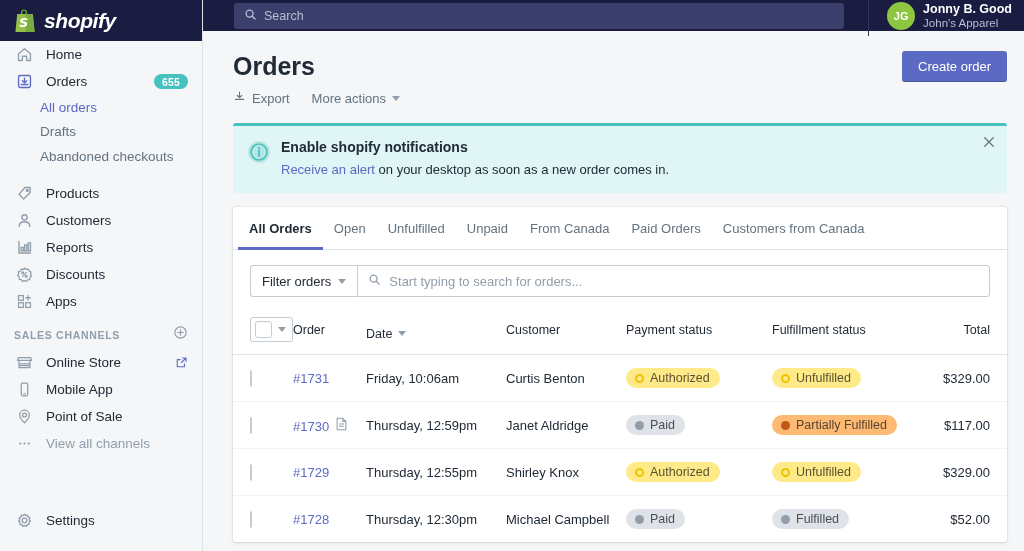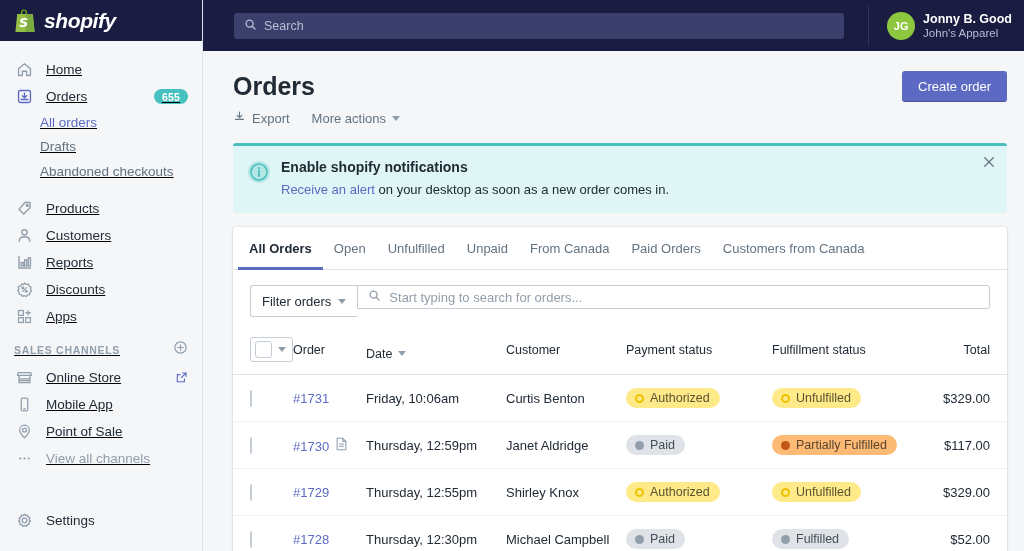--- a/index.html
+++ b/index.html
@@ -21,21 +21,21 @@
   .brand {
     height: 41px; background: #1a1c42;
     display: flex; align-items: center; padding-left: 14px; gap: 8px;
   }
   .bag { width: 22px; height: 24px; position: relative; }
   .bag svg { display: block; }
   .wordmark {
     color: #fff; font-style: italic; font-weight: bold;
     font-size: 21px; letter-spacing: -0.4px;
   }
-  .nav { padding-top: 15px; flex: 1; text-decoration: underline; }
+  .nav { flex: 1; }
   .nav-item {
     display: flex; align-items: center;
     height: 27px; padding: 0 14px; gap: 12px;
     color: #212b36; font-size: 13.5px; cursor: pointer;
     position: relative;
   }
   .nav-item .ico { width: 20px; display: flex; align-items: center; justify-content: center; color: #919eab; }
   .nav-item .label { flex: 1; }
   .badge-count {
     background: #47c1bf; color: #fff; font-size: 10.5px; font-weight: bold;
@@ -56,21 +56,21 @@
     font-size: 10.5px; font-weight: bold; color: #919eab;
     letter-spacing: .7px;
   }
   .ext { color: #5c6ac4; display: flex; align-items: center; }
   .muted .label { color: #919eab; }
   .settings-wrap { padding-bottom: 17px; }
 
   
   .main { flex: 1; height: 551px; display: flex; flex-direction: column; background: #f4f6f8; }
   .topbar {
-    height: 51px; background: #1a1c42;
+    height: 31px; background: #1a1c42;
     display: flex; align-items: center; padding: 0 0 0 31px;
     flex-shrink: 0;
   }
   .search-box {
     flex: 1; max-width: 610px; height: 26px;
     background: #3b3f6b; border-radius: 3px;
     display: flex; align-items: center; gap: 7px; padding: 0 10px;
     color: #b8bed4; font-size: 12.5px;
   }
   .user {
@@ -127,21 +127,21 @@
 
   .filter-row { padding: 15px 17px 13px; display: flex; }
   .filter-btn {
     display: flex; align-items: center; gap: 7px;
     border: 1px solid #c4cdd5; border-right: none;
     border-radius: 3px 0 0 3px; background: #fff;
     padding: 0 11px; height: 32px; font-size: 13px; color: #212b36; cursor: pointer;
   }
   .filter-search {
     flex: 1; border: 1px solid #c4cdd5; border-radius: 0 3px 3px 0;
-    height: 24px; display: flex; align-items: center; gap: 8px; padding: 8px 10px;
+    height: 32px; display: flex; align-items: center; gap: 8px; padding: 8px 10px;
     color: #919eab; font-size: 13px;
   }
 
   table { width: 100%; border-collapse: collapse; }
   thead th {
     font-size: 12.5px; font-weight: normal; color: #212b36;
     text-align: left; padding: 7px 0 12px; vertical-align: middle;
     border-bottom: 1px solid #dfe3e8;
   }
   .th-sort { display: inline-flex; align-items: center; gap: 6px; cursor: pointer; margin-top: 8px; }

